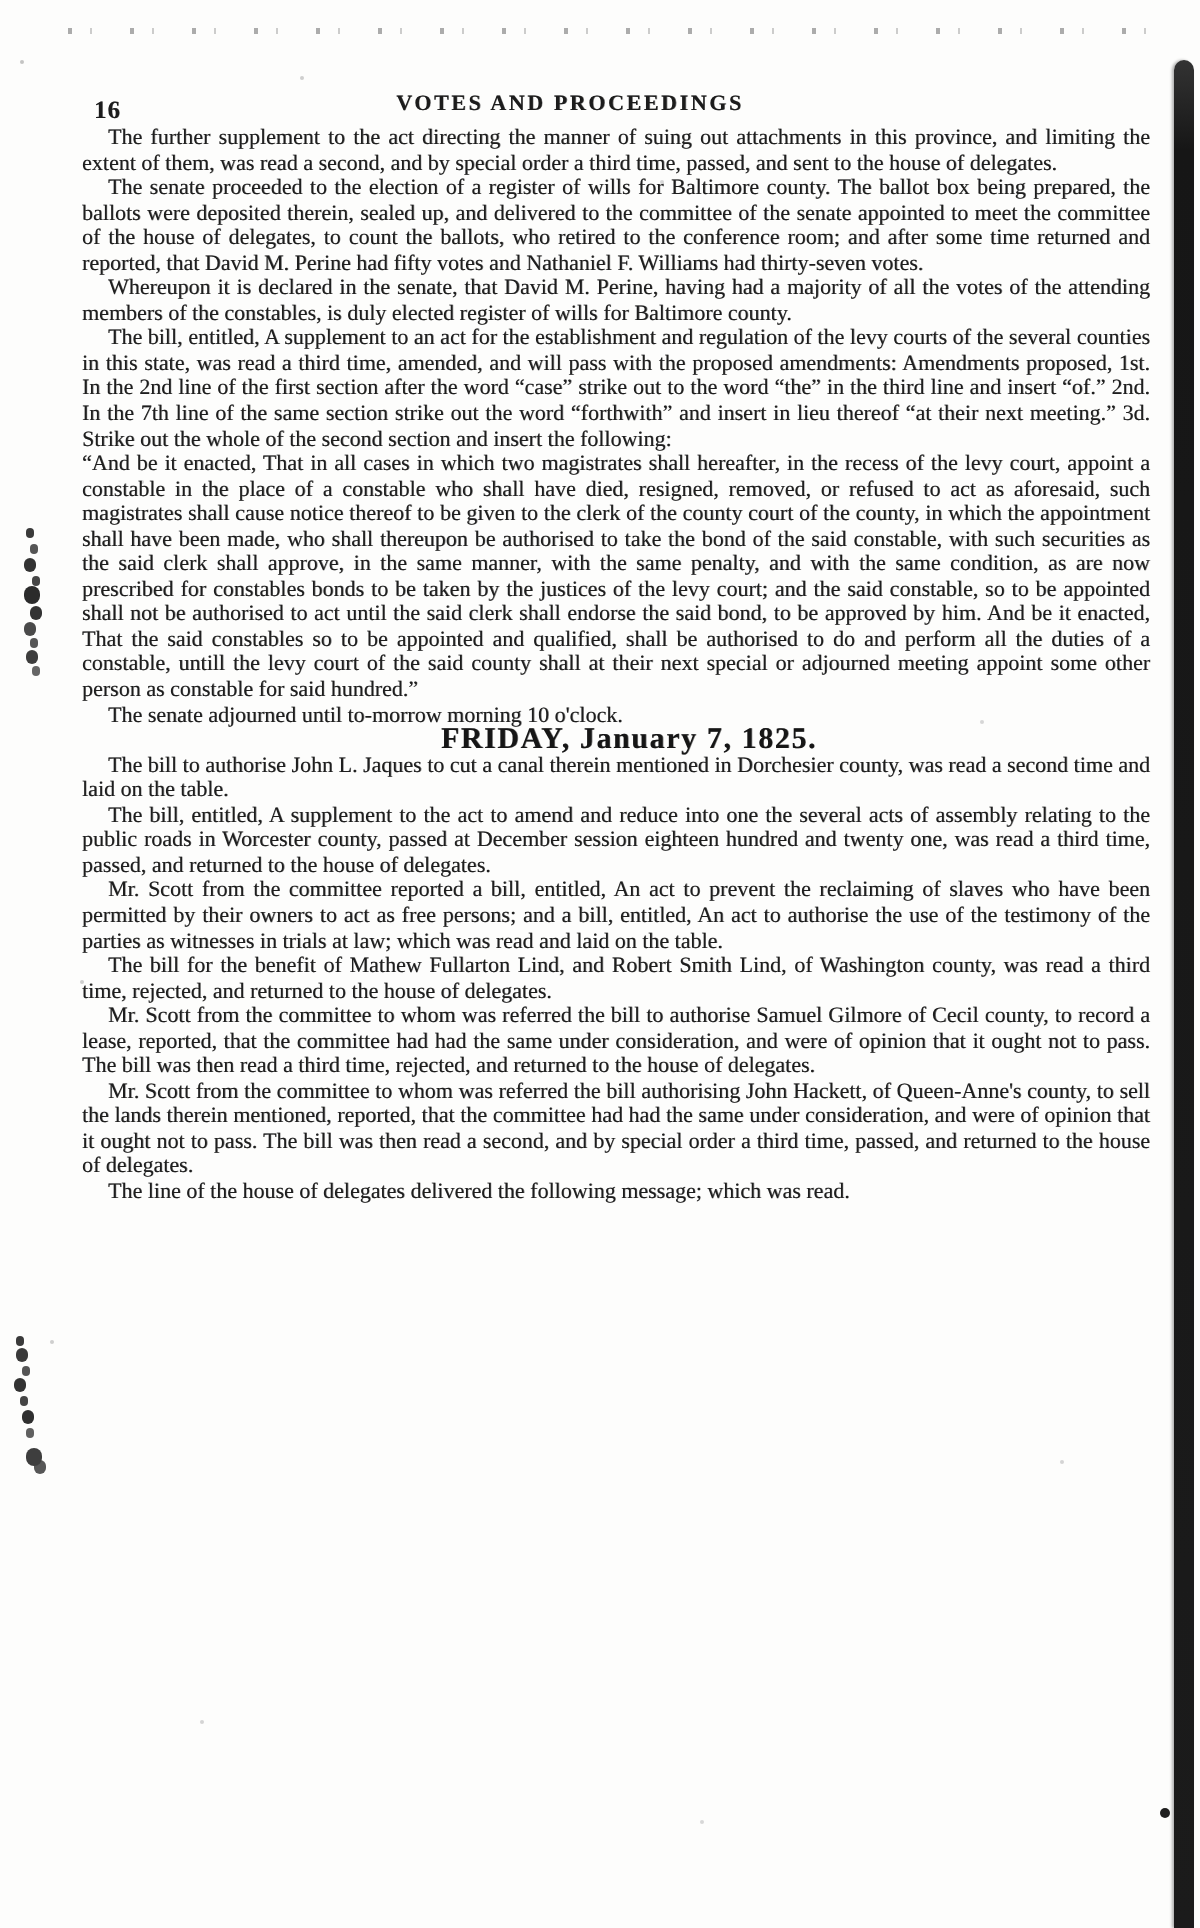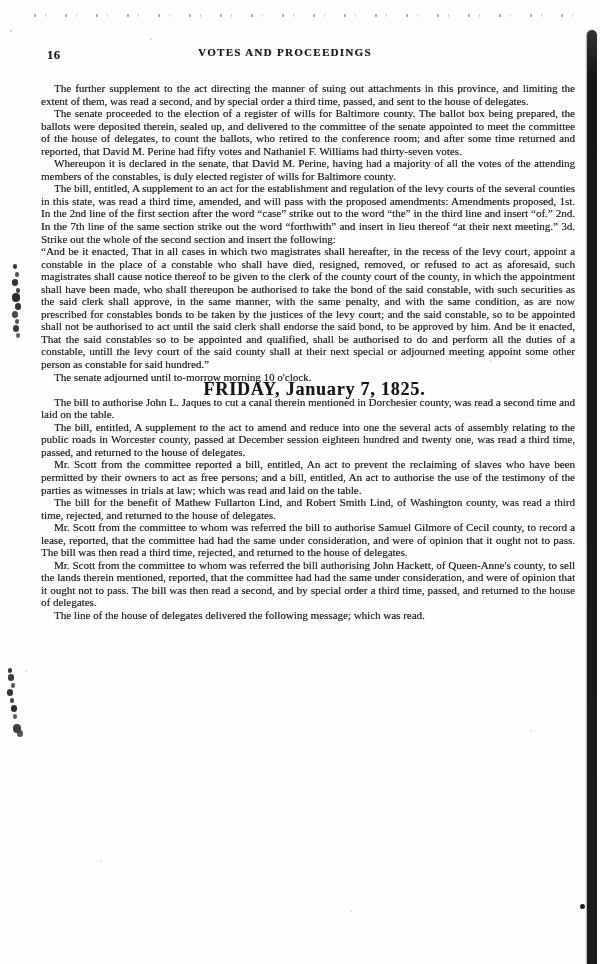--- a/index.html
+++ b/index.html
@@ -29,32 +29,32 @@
     position:absolute; left:47px; top:2px;
     font-size:12.5px; font-weight:bold; letter-spacing:0.5px;
     text-shadow:0.3px 0 0 rgba(20,20,20,0.5);
   }
   .title {
     position:absolute; left:0; right:30px; top:0; text-align:center;
     font-weight:bold; font-size:11px; letter-spacing:1.3px;
     text-shadow:0.3px 0 0 rgba(20,20,20,0.55);
   }
   .bodytext {
-    position:absolute; top:82px; left:41px; width:534px;
+    position:absolute; top:63px; left:41px; width:534px;
     color:#1e1e1e;
     font-size:11px; line-height:12.55px;
     text-align:justify;
     text-shadow:0.3px 0 0 rgba(25,25,25,0.55);
   }
   .bodytext p { margin:0; text-indent:13px; }
   .bodytext p.no-indent { text-indent:0; }
   .day-heading {
     margin:26px 0 5px 0;
     text-align:center; text-indent:0;
-    font-size:18px; font-weight:bold; letter-spacing:0.8px;
+    font-size:15px; font-weight:bold; letter-spacing:0.8px;
     color:#161616;
   }
   
   .edge-bar {
     position:absolute; top:30px; left:587px; width:10px; height:934px;
     background:linear-gradient(180deg,#333 0px,#161616 45px,#1b1b1b 100%);
     border-radius:5px 5px 0 0;
     box-shadow:-1px 0 1.5px rgba(0,0,0,0.3);
   }
   

